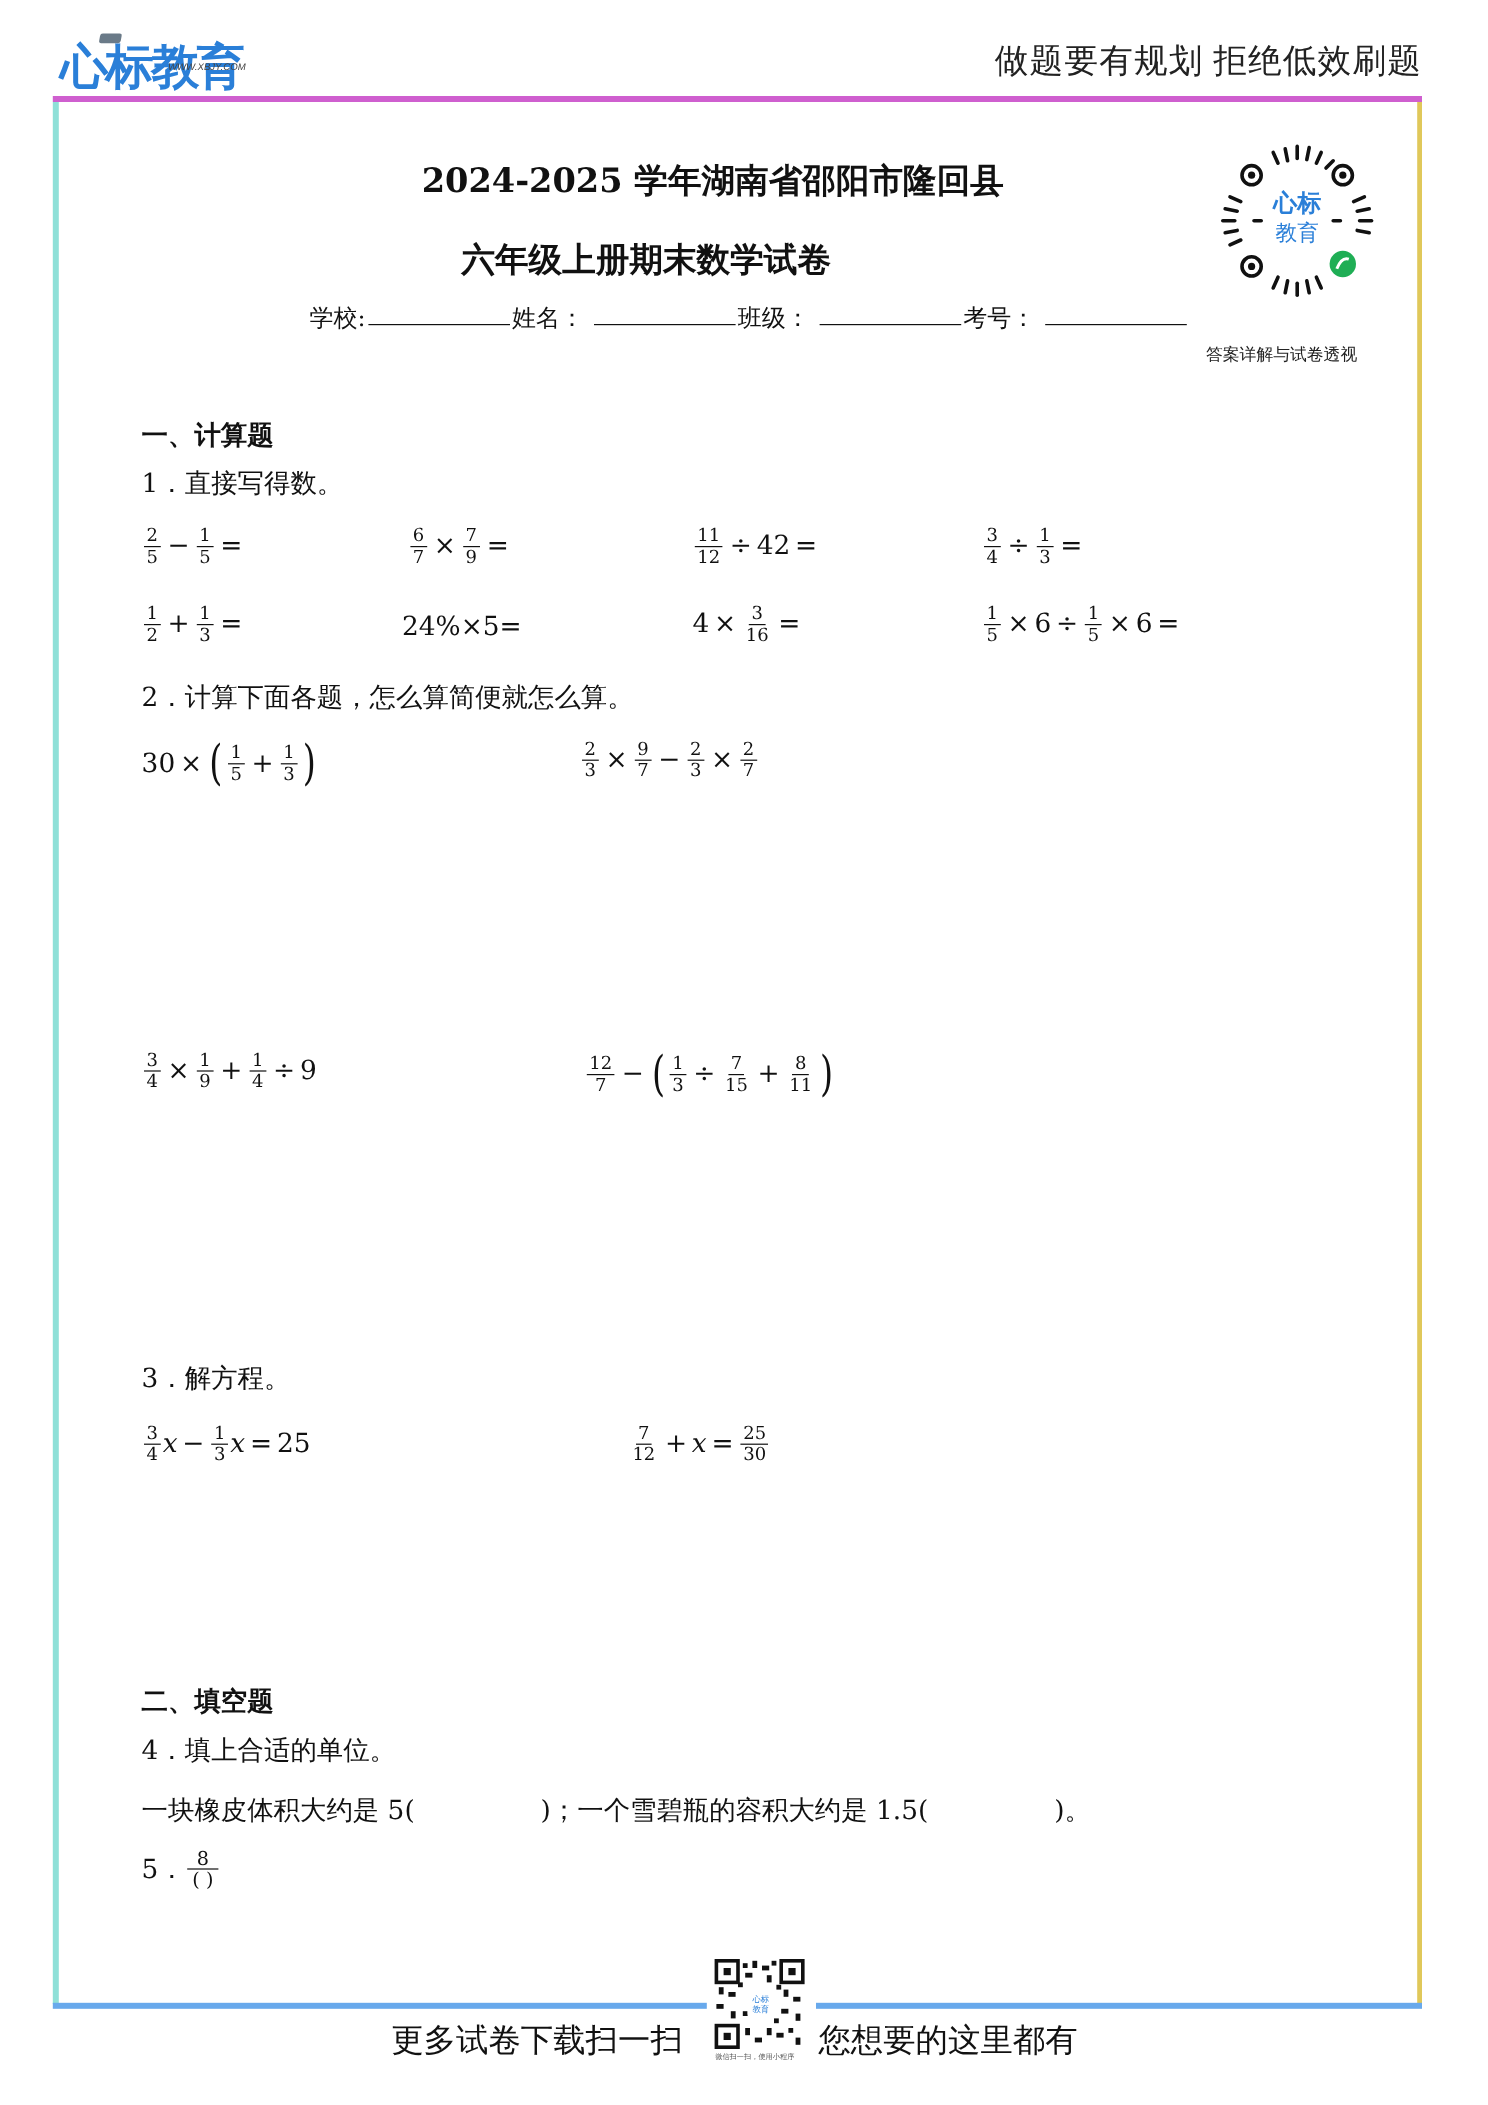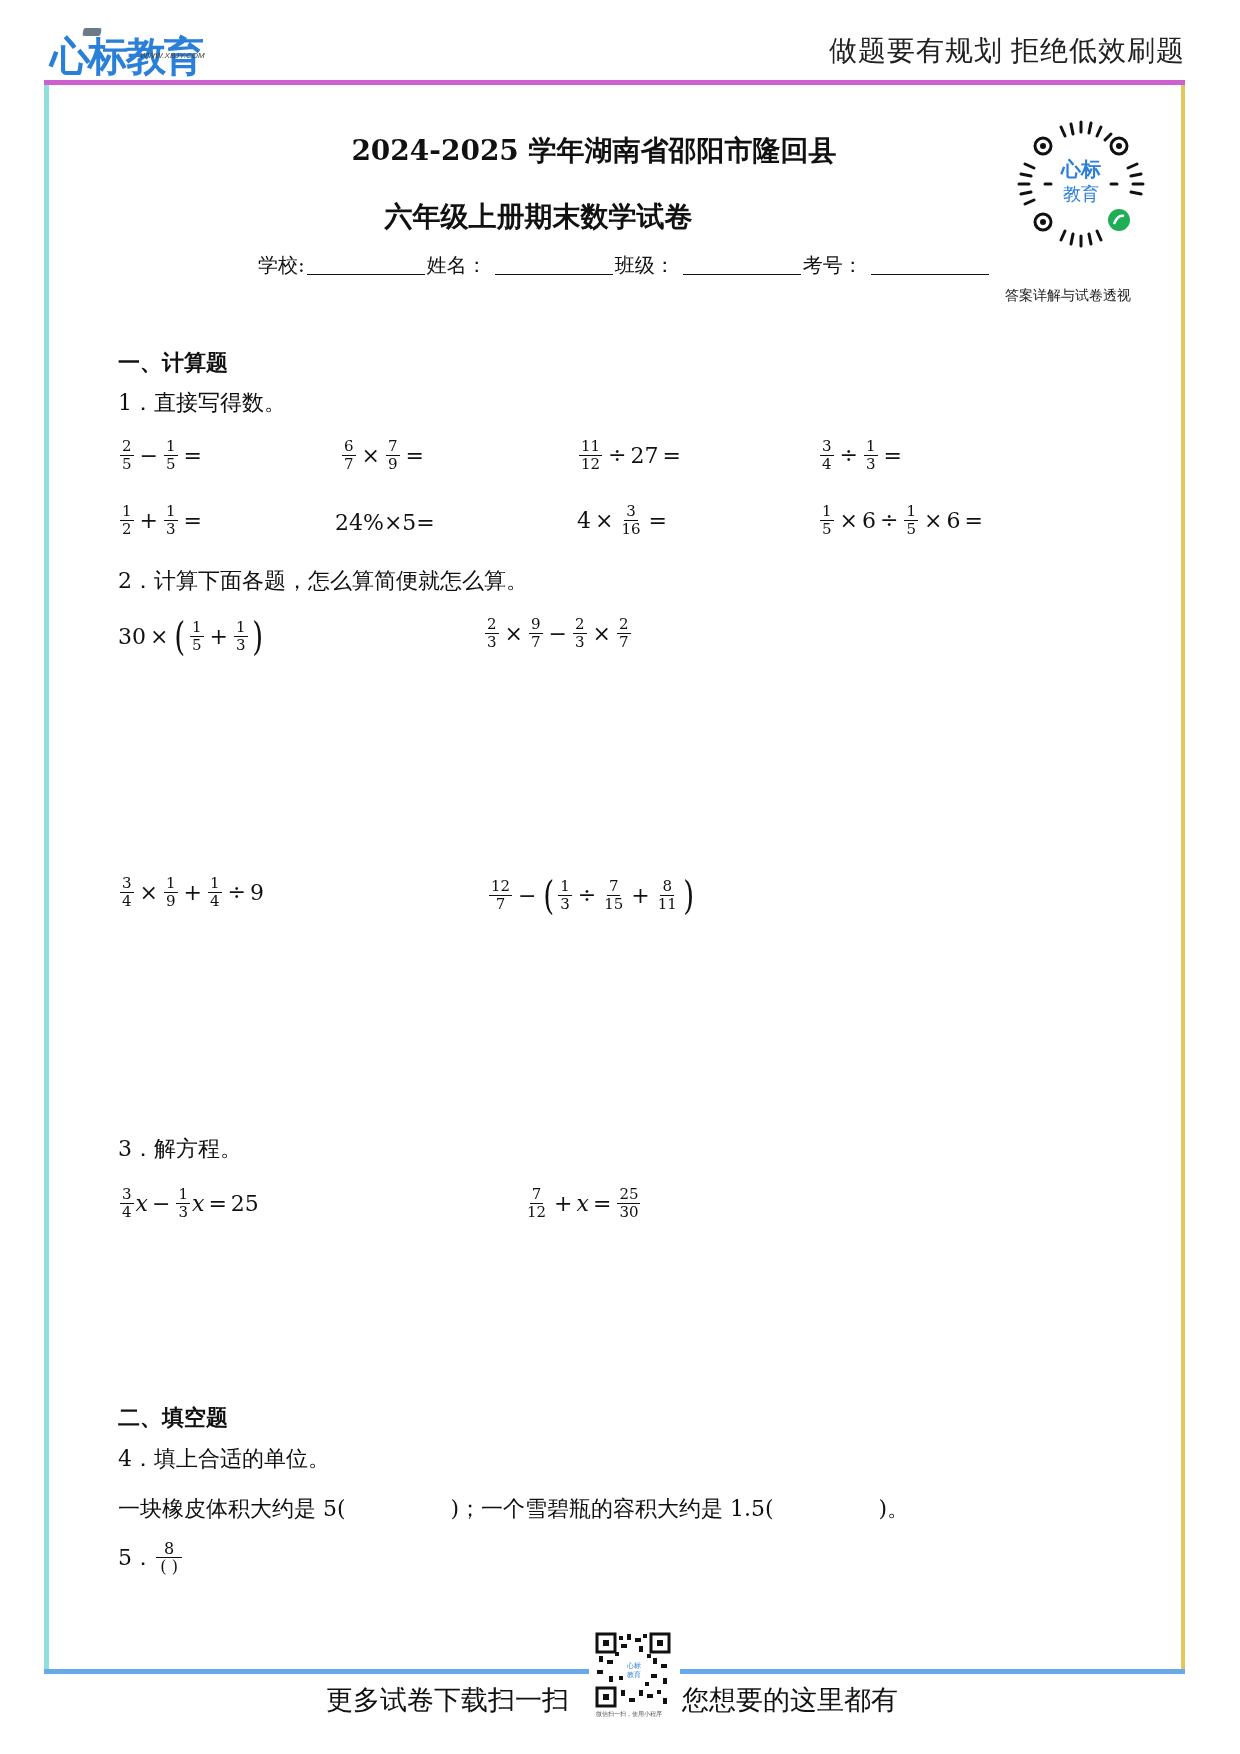--- a/index.html
+++ b/index.html
@@ -14,21 +14,21 @@
   .slogan { right:55px; top:32px; font-family:"Liberation Serif","DejaVu Serif",serif; font-size:28px; color:#222; letter-spacing:1px; }
   
   .b-top { left:44px; top:80px; width:1141px; height:5px; background:#cf5fcf; }
   .b-left { left:44px; top:85px; width:5px; height:1585px; background:#8fe0d8; }
   .b-right { left:1181px; top:85px; width:4px; height:1585px; background:#e0c85a; }
   .b-bottom-l { left:44px; top:1669px; width:545px; height:5px; background:#68a9ec; }
   .b-bottom-r { left:680px; top:1669px; width:505px; height:5px; background:#68a9ec; }
   
   .title1 { left:0; width:1188px; top:132px; text-align:center; font-size:28px; font-weight:bold; }
   .title2 { left:0; width:1077px; top:198px; text-align:center; font-size:28px; font-weight:bold; }
-  .info { left:258px; top:252px; font-size:20px; display:flex; align-items:center; white-space:nowrap; }
+  .info { left:258px; top:252px; font-size:20px; display:flex; align-items:flex-start; white-space:nowrap; }
   .blank-line { display:inline-block; border-bottom:1.5px solid #111; height:18px; margin:0 2px; }
   
   .qr-mini { left:1015px; top:118px; width:132px; height:132px; border-radius:50%; }
   .qr-caption { left:1005px; top:287px; font-family:"DejaVu Sans","Liberation Sans",sans-serif; font-size:14px; color:#222; }
   
   .section { font-family:"DejaVu Sans","Liberation Sans",sans-serif; font-weight:bold; font-size:22px; }
   .qtext { font-size:22px; }
   .math { font-family:"DejaVu Serif","Liberation Serif",serif; font-size:22px; display:flex; align-items:center; white-space:nowrap; }
   .frac { display:inline-flex; flex-direction:column; align-items:center; font-size:15px; line-height:17px; margin:0 2px; vertical-align:middle; }
   .frac .num { padding:0 2px; border-bottom:1.3px solid #111; }
@@ -136,21 +136,21 @@
       <span class="den">9</span>
     </span>
   <span class="op">=</span>
 </div>
 <div class="abs math" style="left:577px;top:438px">
   <span class="frac">
       <span class="num">11</span>
       <span class="den">12</span>
     </span>
   <span class="op">÷</span>
-  <span>27</span>
+  <span>42</span>
   <span class="op">=</span>
 </div>
 <div class="abs math" style="left:818px;top:438px">
   <span class="frac">
       <span class="num">3</span>
       <span class="den">4</span>
     </span>
   <span class="op">÷</span>
   <span class="frac">
       <span class="num">1</span>

